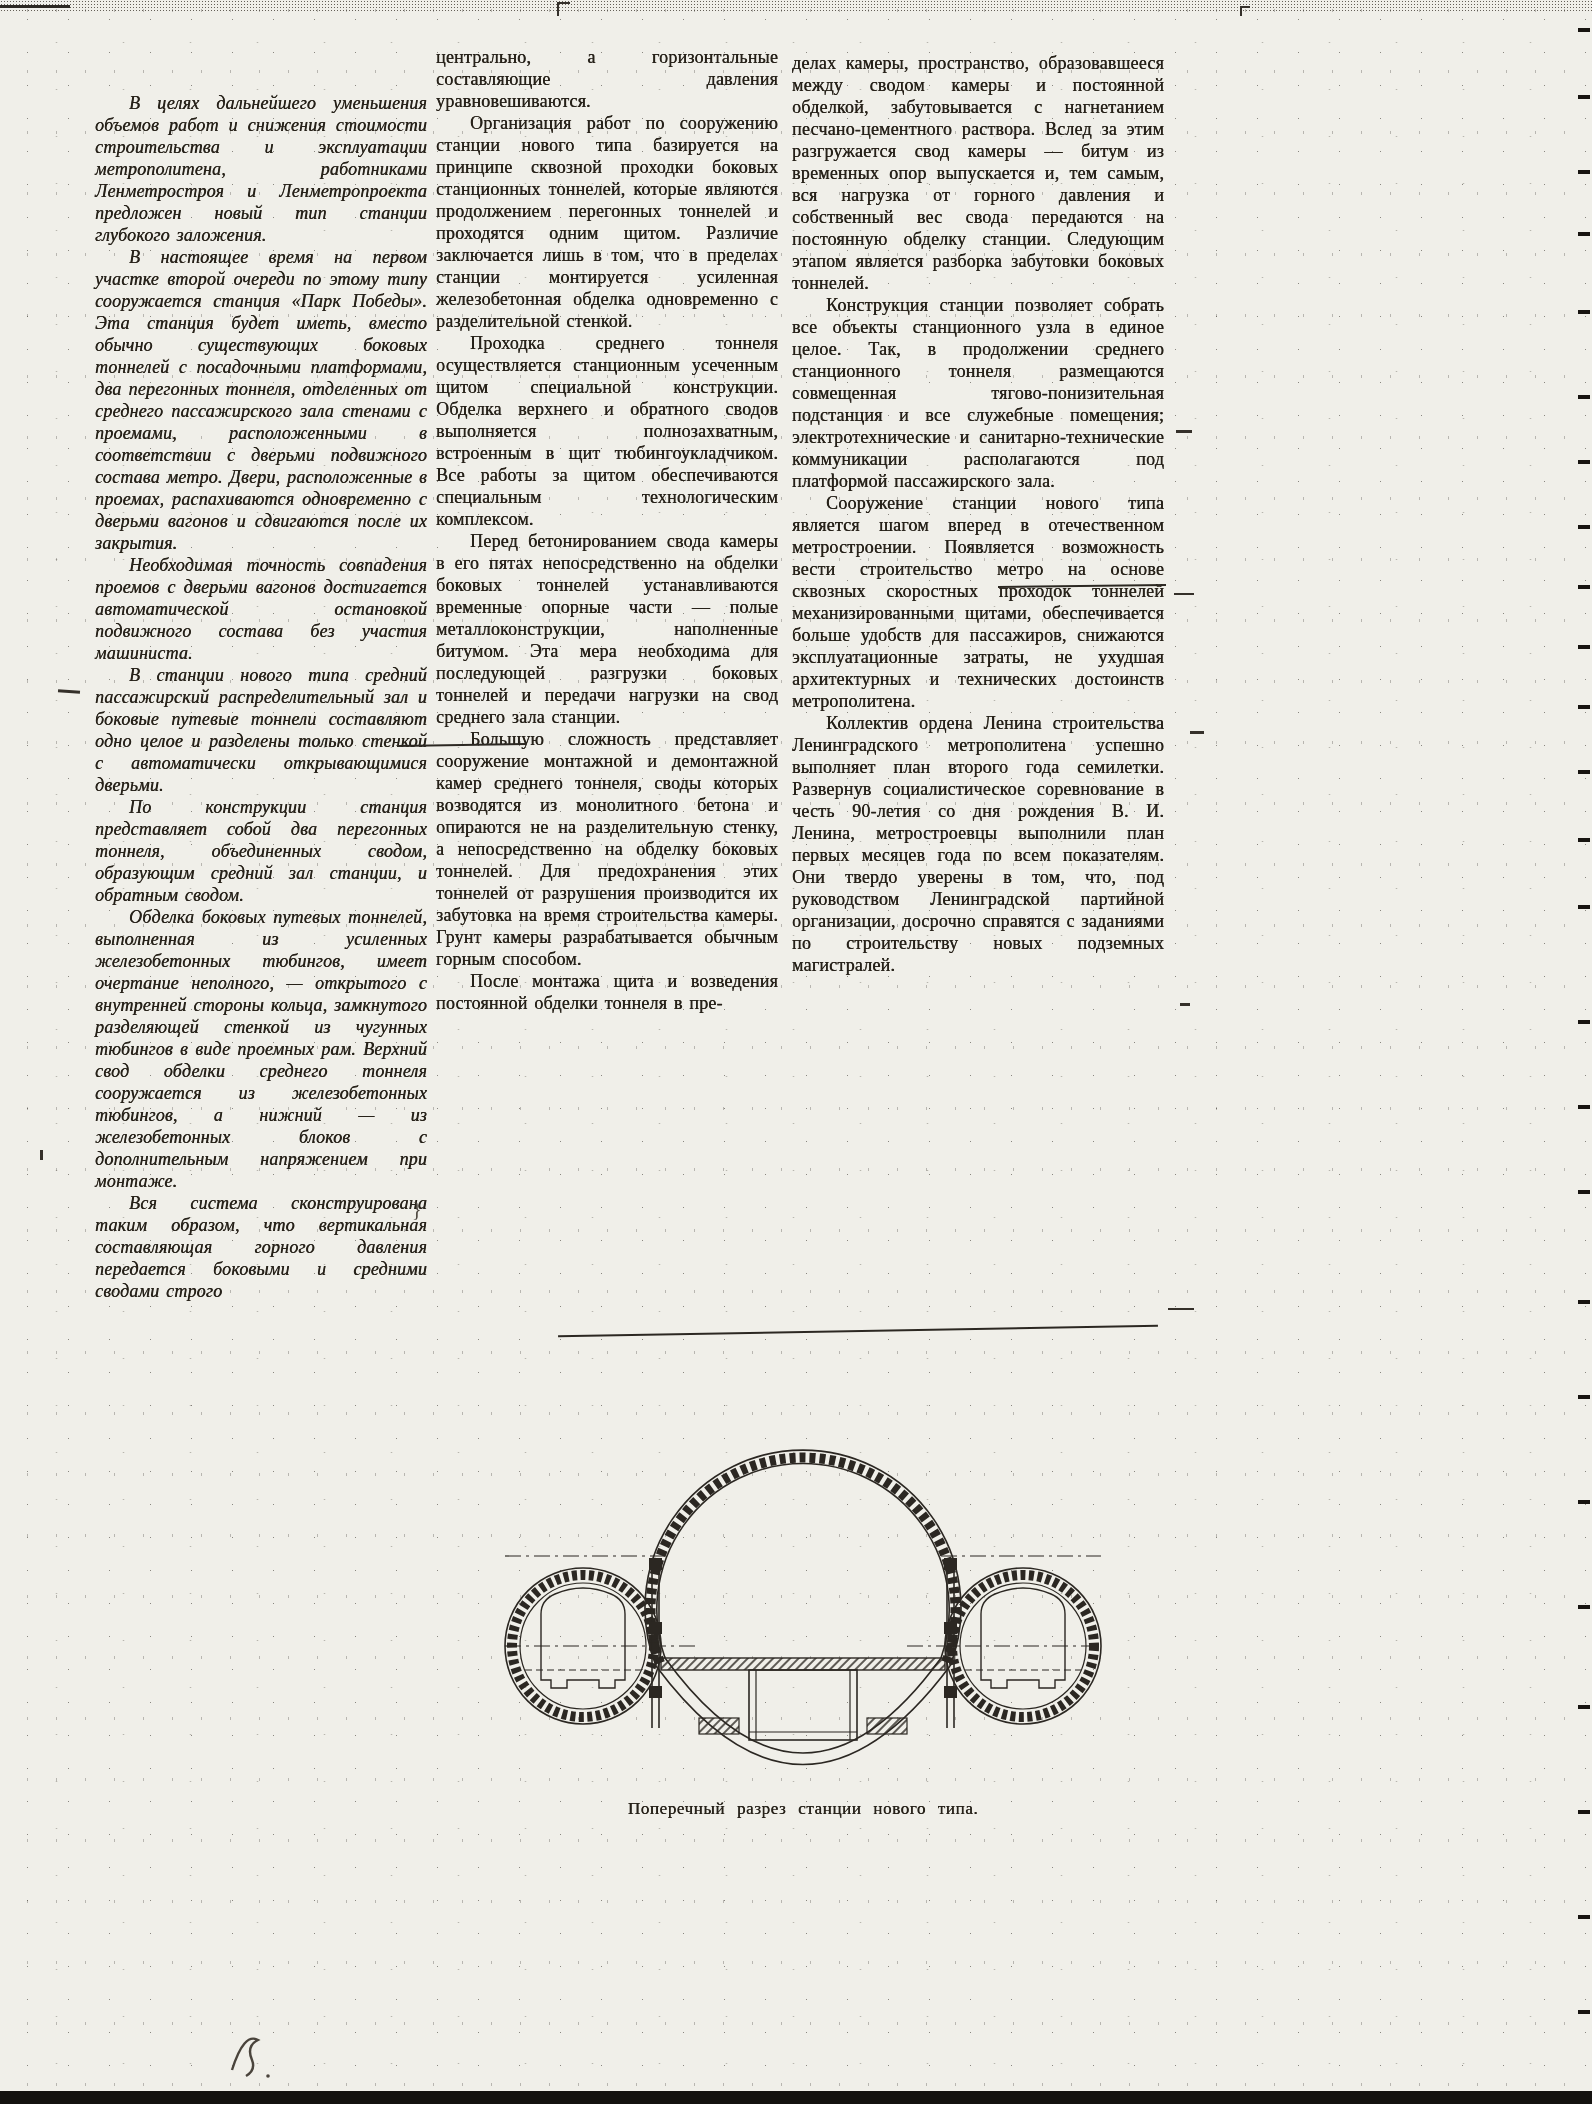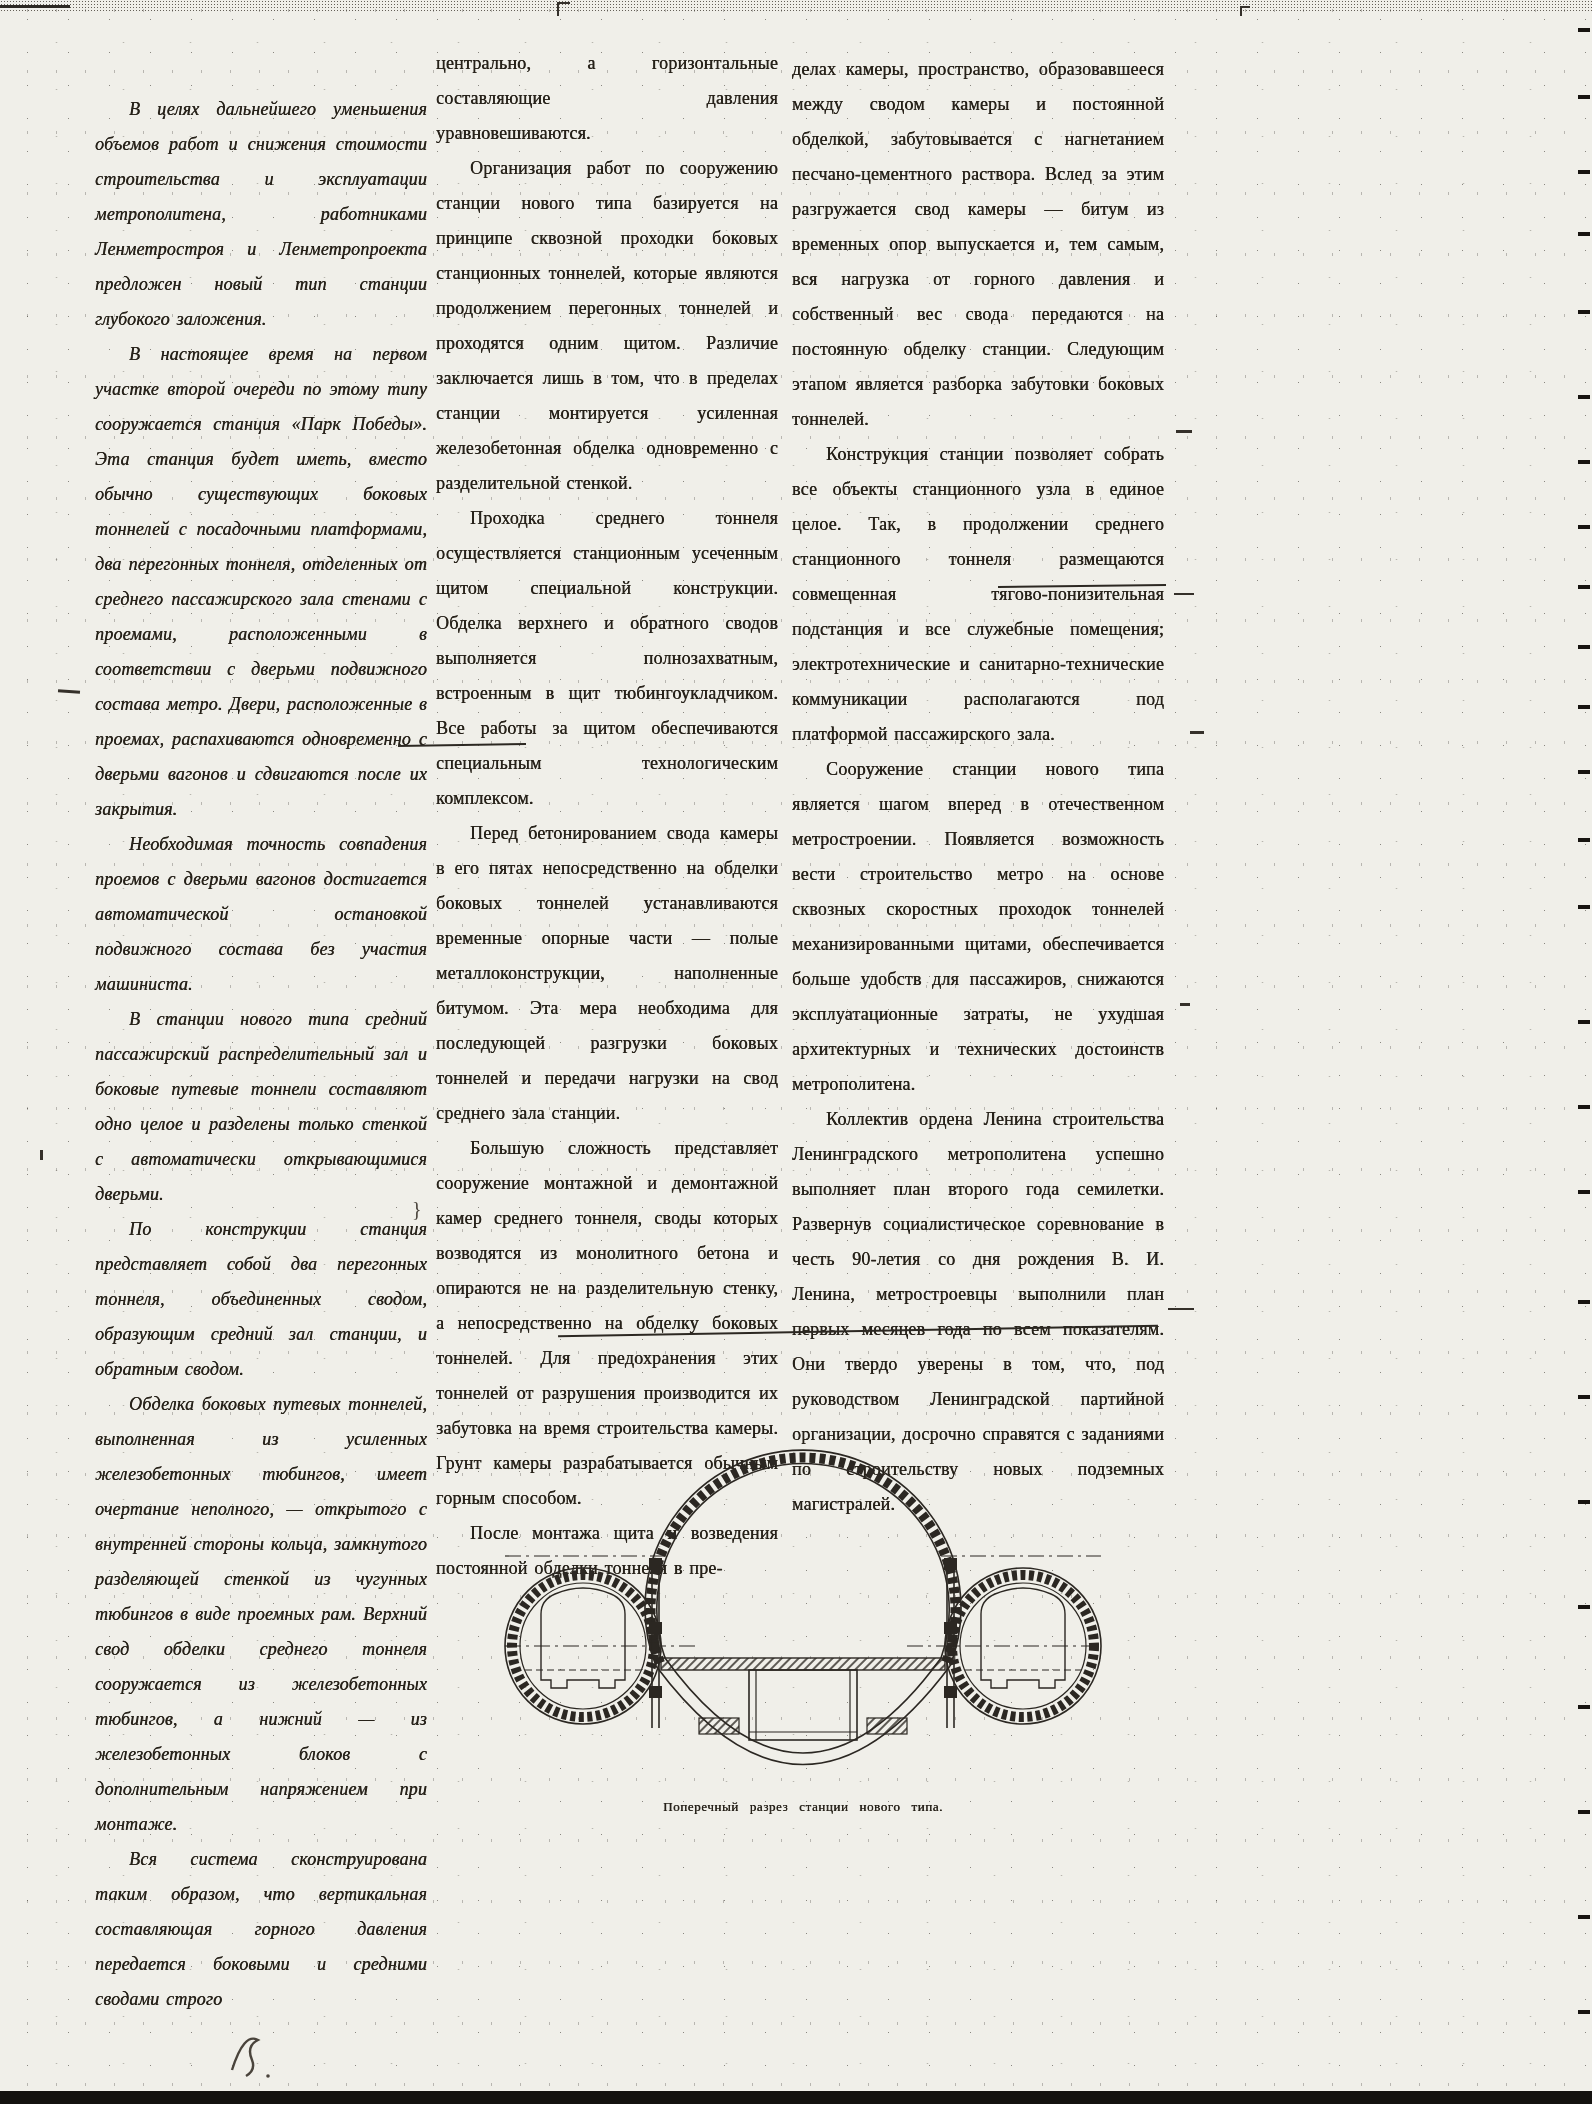--- a/index.html
+++ b/index.html
@@ -37,36 +37,36 @@
   .tick{position:absolute;background:#181511;}
   .scratch{position:absolute;background:#2c2822;height:2px;}
   .margin-mark{position:absolute;background:#35302a;}
   .corner-mark{position:absolute;border-left:2px solid #35302a;border-top:2px solid #35302a;width:11px;height:12px;}
   .stray-text{position:absolute;color:#4a443c;font-size:20px;}
 
   .col{
     position:absolute;
     text-align:justify;
     font-size:18px;
-    line-height:35px;
+    line-height:22px;
     word-spacing:2px;
     letter-spacing:.2px;
     text-shadow:.35px 0 0 currentColor;
   }
   #col1{left:95px;top:92px;width:332px;font-style:italic;}
   #col2{left:436px;top:46px;width:342px;}
   #col3{left:792px;top:52px;width:372px;}
   .col p{margin:0;text-indent:34px;}
   .col p.cont{text-indent:0;}
 
   .figure{position:absolute;left:503px;top:1418px;width:600px;height:400px;}
   .figure svg{display:block;width:100%;height:100%;}
   .fig-caption{
     position:absolute;left:503px;top:1799px;width:600px;
-    text-align:center;font-size:13px;letter-spacing:.6px;word-spacing:7px;
+    text-align:center;font-size:17px;letter-spacing:.6px;word-spacing:7px;
     text-shadow:.35px 0 0 currentColor;
   }
   .squiggle{position:absolute;left:222px;top:2026px;}
 </style>
 </head>
 <body>
 
 <div class="page">
   <div class="speckle"></div>
 

